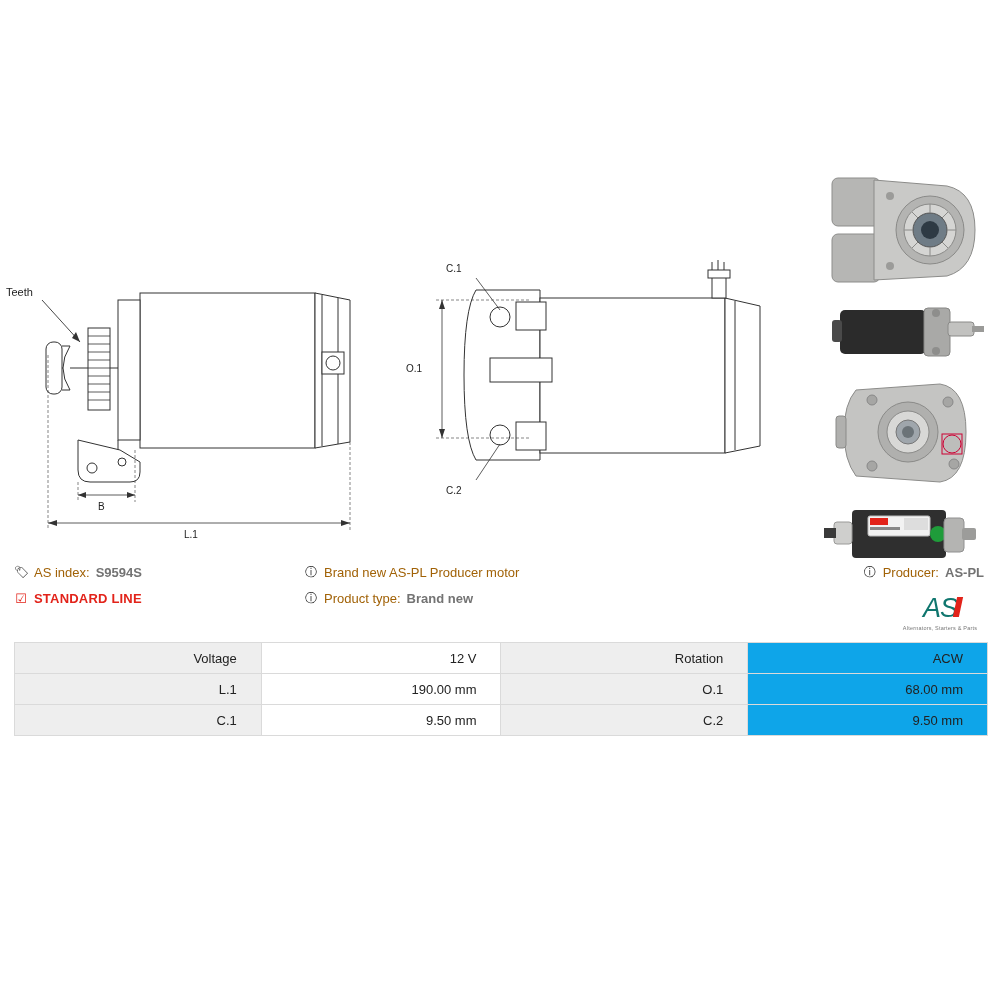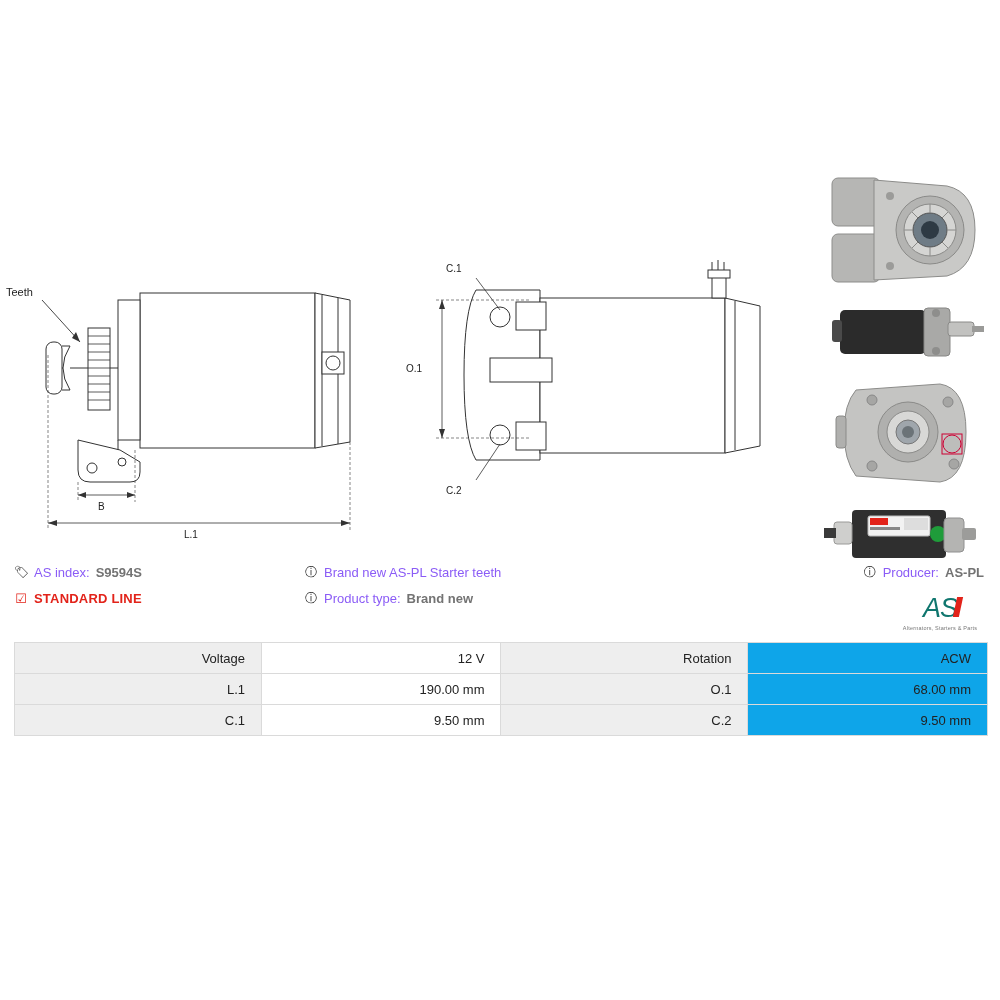--- a/index.html
+++ b/index.html
@@ -37,21 +37,21 @@
     width:100%;
   }
   .info-col{flex:0 0 auto;}
   .info-col.c1{width:290px;}
   .info-col.c2{width:380px;}
   .info-col.c3{width:300px;}
   .info-line{
     display:flex;align-items:flex-start;gap:6px;margin-bottom:11px;
     white-space:nowrap;
   }
-  .info-line .lbl{color:#8b5cf6;}
+  .info-line .lbl{color:#a16207;}
   .info-line .val{font-weight:bold;color:#737373;}
   .ico{
     display:inline-block;width:14px;text-align:center;color:#222;
     font-size:12px;line-height:15px;
   }
   .std-line{
     color:#e2231a;font-weight:bold;letter-spacing:.2px;font-size:13px;
   }
   .std-check{color:#e2231a;font-size:13px;}
   .right-align{justify-content:flex-end;}
@@ -74,21 +74,21 @@
     transform:skewX(-12deg);
   }
 
   
   table.spec{
     position:absolute;left:14px;top:642px;width:974px;
     border-collapse:collapse;font-size:13px;
   }
   table.spec td{
     border:1px solid #dadada;
-    padding:7px 16px;
+    padding:7px 24px;
     height:16px;
     vertical-align:middle;
   }
   td.k{
     background:#eeeeee;text-align:right;color:#222;width:197px;
   }
   td.v{
     background:#ffffff;text-align:right;color:#222;width:190px;
   }
   td.k2{
@@ -274,21 +274,21 @@
         </div>
         <div class="info-line">
           <span class="ico std-check">☑</span>
           <span class="std-line">STANDARD LINE</span>
         </div>
       </div>
 
       <div class="info-col c2">
         <div class="info-line">
           <span class="ico">ⓘ</span>
-          <span class="lbl">Brand new AS-PL Starter teeth</span>
+          <span class="lbl">Brand new AS-PL Producer motor</span>
         </div>
         <div class="info-line">
           <span class="ico">ⓘ</span>
           <span class="lbl">Product type:</span>
           <span class="val">Brand new</span>
         </div>
       </div>
 
       <div class="info-col c3">
         <div class="info-line right-align">

